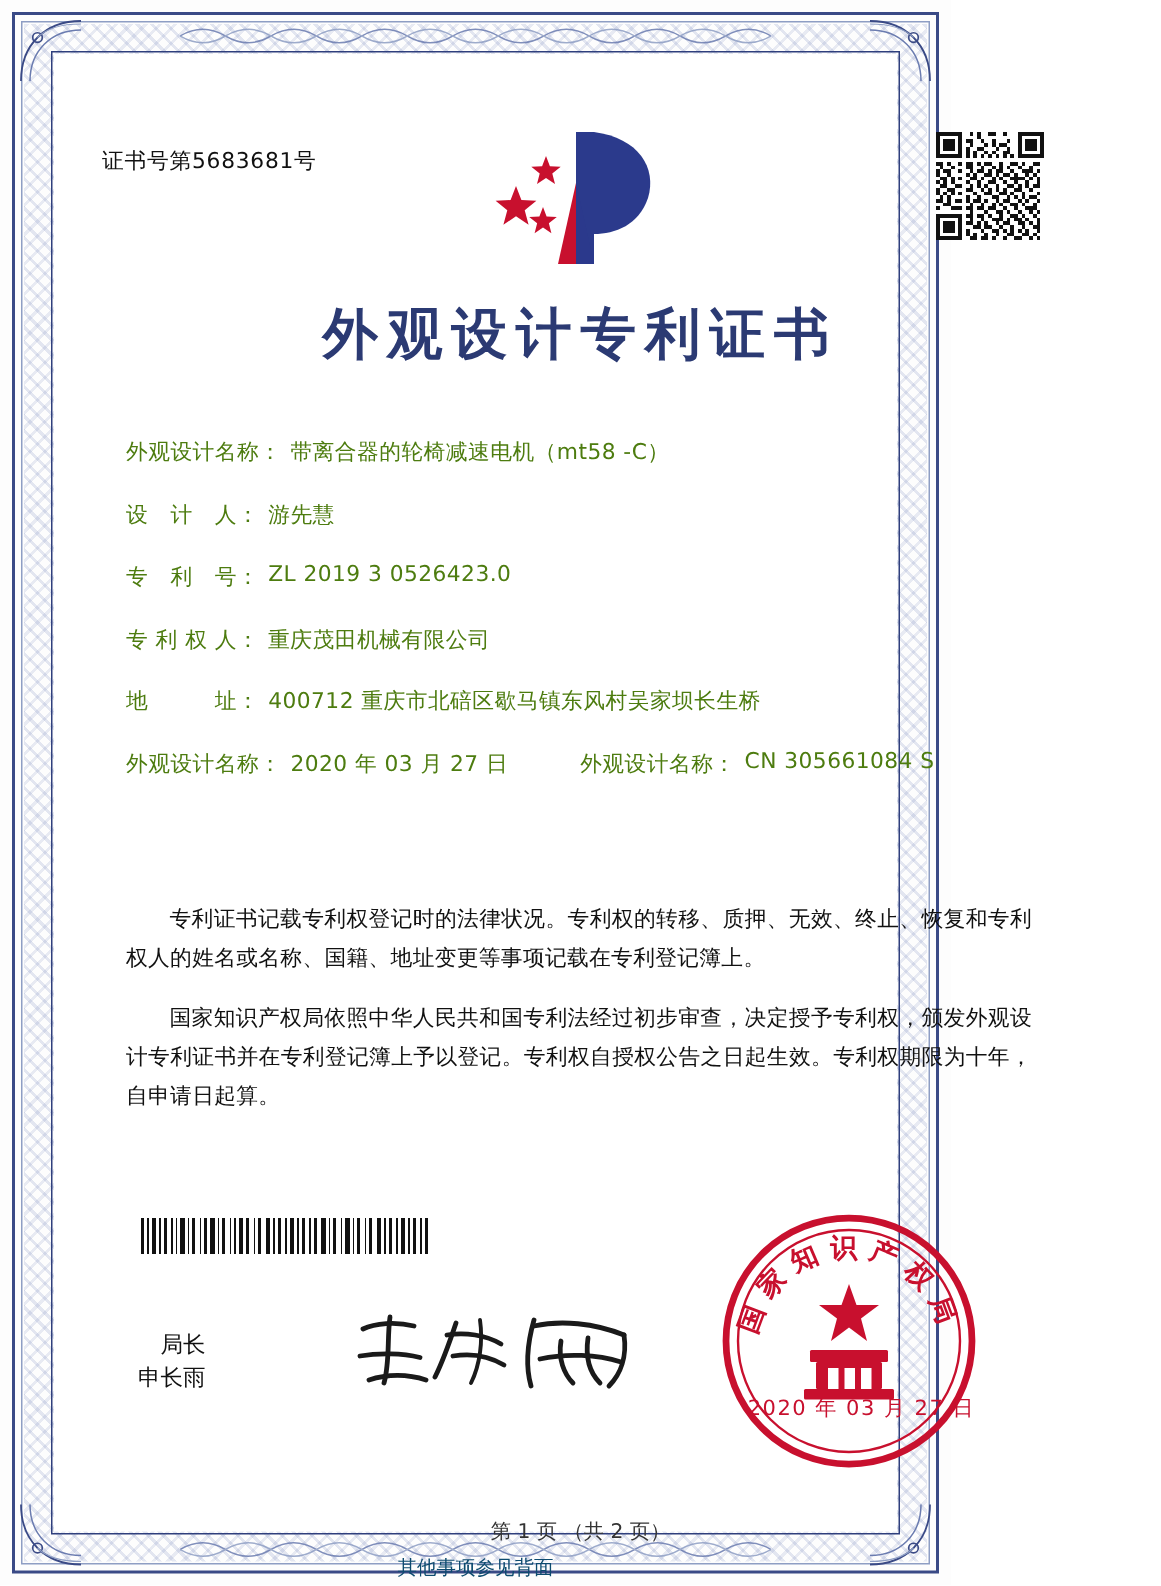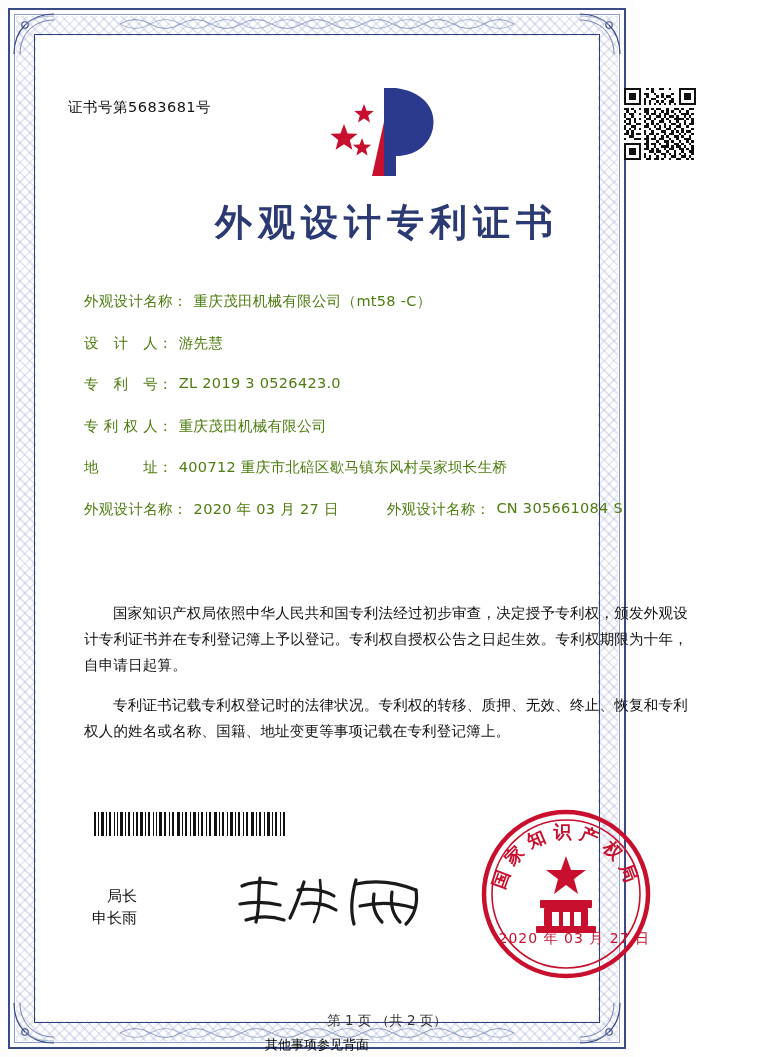--- a/index.html
+++ b/index.html
@@ -203,21 +203,21 @@
     color: #333;
     font-family: "DejaVu Sans", sans-serif;
     margin-top: 24px;
   }
 
   .footer-note {
     position: absolute;
     left: 0; right: 0; bottom: 3px;
     text-align: center;
     font-size: 13px;
-    color: #000000;
+    color: #0c4a6e;
     font-family: "DejaVu Sans", sans-serif;
   }
 </style>
 </head>
 <body>
 
 <div id="certificate">
 
   <div class="guilloche"></div>
   <div class="guilloche-mask"></div>
@@ -339,21 +339,21 @@
         <path d="M62 94 L62 40 L74 94 Z" fill="#2b3a8c" opacity=".92"></path>
       </svg>
     </div>
 
     <div class="title">外观设计专利证书</div>
 
     <div class="fields">
 
       <div class="field-row">
         <span class="field-label">外观设计名称：</span>
-        <span class="field-value">重庆茂田机械有限公司（mt58 -C）</span>
+        <span class="field-value">带离合器的轮椅减速电机（mt58 -C）</span>
       </div>
 
       <div class="field-row">
         <span class="field-label">设　计　人：</span>
         <span class="field-value">游先慧</span>
       </div>
 
       <div class="field-row">
         <span class="field-label">专　利　号：</span>
         <span class="field-value">ZL 2019 3 0526423.0</span>
@@ -373,22 +373,22 @@
       <div class="field-row dual">
         <span class="field-label">外观设计名称：</span>
         <span class="field-value">2020 年 03 月 27 日</span>
         <span class="field-label second-label">外观设计名称：</span>
         <span class="field-value">CN 305661084 S</span>
       </div>
 
     </div>
 
     <div class="paragraphs">
+      <p>专利证书记载专利权登记时的法律状况。专利权的转移、质押、无效、终止、恢复和专利权人的姓名或名称、国籍、地址变更等事项记载在专利登记簿上。</p>
       <p>国家知识产权局依照中华人民共和国专利法经过初步审查，决定授予专利权，颁发外观设计专利证书并在专利登记簿上予以登记。专利权自授权公告之日起生效。专利权期限为十年，自申请日起算。</p>
-      <p>专利证书记载专利权登记时的法律状况。专利权的转移、质押、无效、终止、恢复和专利权人的姓名或名称、国籍、地址变更等事项记载在专利登记簿上。</p>
     </div>
 
     <div class="barcode">
       <svg width="195" height="24" viewBox="0 0 195 24" shape-rendering="crispEdges">
         <rect width="195" height="24" fill="#fff"></rect>
         <g fill="#111">
           <rect x="2" y="0" width="2" height="24"></rect>
             <rect x="6" y="0" width="1" height="24"></rect>
           <rect x="9" y="0" width="3" height="24"></rect>
             <rect x="14" y="0" width="1" height="24"></rect>

